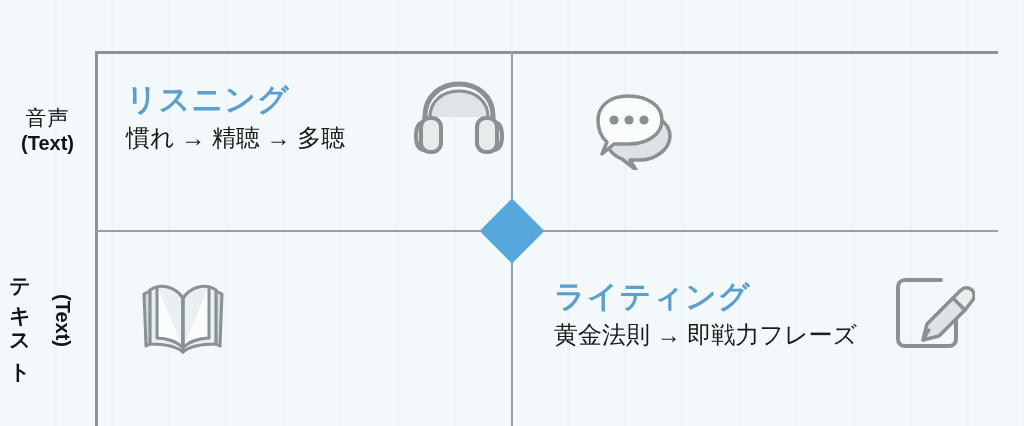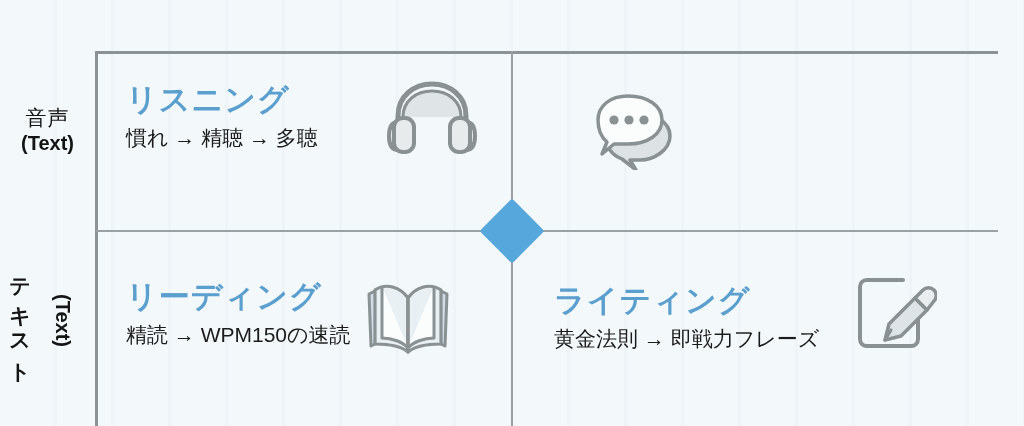--- a/index.html
+++ b/index.html
@@ -150,37 +150,37 @@
   .cell-text { flex: 0 0 auto; }
   .cell-title {
     font-size: 31px;
     font-weight: bold;
     color: #5b9fce;
     letter-spacing: 1px;
     line-height: 40px;
     white-space: nowrap;
   }
   .cell-sub {
-    font-size: 21px;
+    font-size: 24px;
     color: #1b1b1b;
     line-height: 30px;
     white-space: nowrap;
     margin-top: 3px;
   }
   .cell-icon {
     flex: 0 0 auto;
     display: flex;
     align-items: center;
     justify-content: center;
   }
 
   #cell-listening { left: 126px; top: 76px;  width: 370px; gap: 32px; }
   #cell-speaking  { left: 554px; top: 92px;  width: 430px; }
   #cell-reading   { left: 126px; top: 272px; width: 370px; }
-  #cell-writing   { left: 554px; top: 272px; width: 430px; align-items: flex-end; }
+  #cell-writing   { left: 554px; top: 272px; width: 430px; }
 
   #cell-listening .cell-icon { margin-left: 36px; }
   #cell-speaking  .cell-icon { margin-left: 42px; }
   #cell-reading   .cell-icon { margin-left: 14px; }
   #cell-writing   .cell-icon { margin-left: 34px; }
 </style>
 </head>
 <body>
 
 <div id="canvas">
@@ -231,24 +231,20 @@
                  L18 52 L6 62 L11 50 C5 45 2 37 2 28
                  C2 14 14 4 32 4 Z" fill="#fbfdfd" stroke="#8a9193" stroke-width="3.5" stroke-linejoin="round"></path>
         <circle cx="18" cy="28" r="4.6" fill="#8a9193"></circle>
         <circle cx="33" cy="28" r="4.6" fill="#8a9193"></circle>
         <circle cx="48" cy="28" r="4.6" fill="#8a9193"></circle>
       </svg>
     </div>
   </div>
 
   <div class="cell" id="cell-reading">
-    <div class="cell-text">
-      <div class="cell-title">リーディング</div>
-      <div class="cell-sub">精読 → WPM150の速読</div>
-    </div>
     <div class="cell-icon">
       <svg width="86" height="82" viewBox="0 0 86 82">
         <path d="M4 22 L14 17 L14 70 L6 74 Z" fill="#cfdce6" stroke="#8a9193" stroke-width="3" stroke-linejoin="round"></path>
         <path d="M82 22 L72 17 L72 70 L80 74 Z" fill="#cfdce6" stroke="#8a9193" stroke-width="3" stroke-linejoin="round"></path>
         <path d="M10 18 L10 72 C22 72 36 74 43 80 L43 26
                  C36 16 22 10 10 18 Z" fill="#e9f0f4" stroke="#8a9193" stroke-width="3.2" stroke-linejoin="round"></path>
         <path d="M76 18 L76 72 C64 72 50 74 43 80 L43 26
                  C50 16 64 10 76 18 Z" fill="#e9f0f4" stroke="#8a9193" stroke-width="3.2" stroke-linejoin="round"></path>
         <path d="M17 14 L17 66 C27 66 38 70 43 76" fill="#fbfdfd" stroke="#8a9193" stroke-width="3" stroke-linejoin="round"></path>
         <path d="M69 14 L69 66 C59 66 48 70 43 76" fill="#fbfdfd" stroke="#8a9193" stroke-width="3" stroke-linejoin="round"></path>

